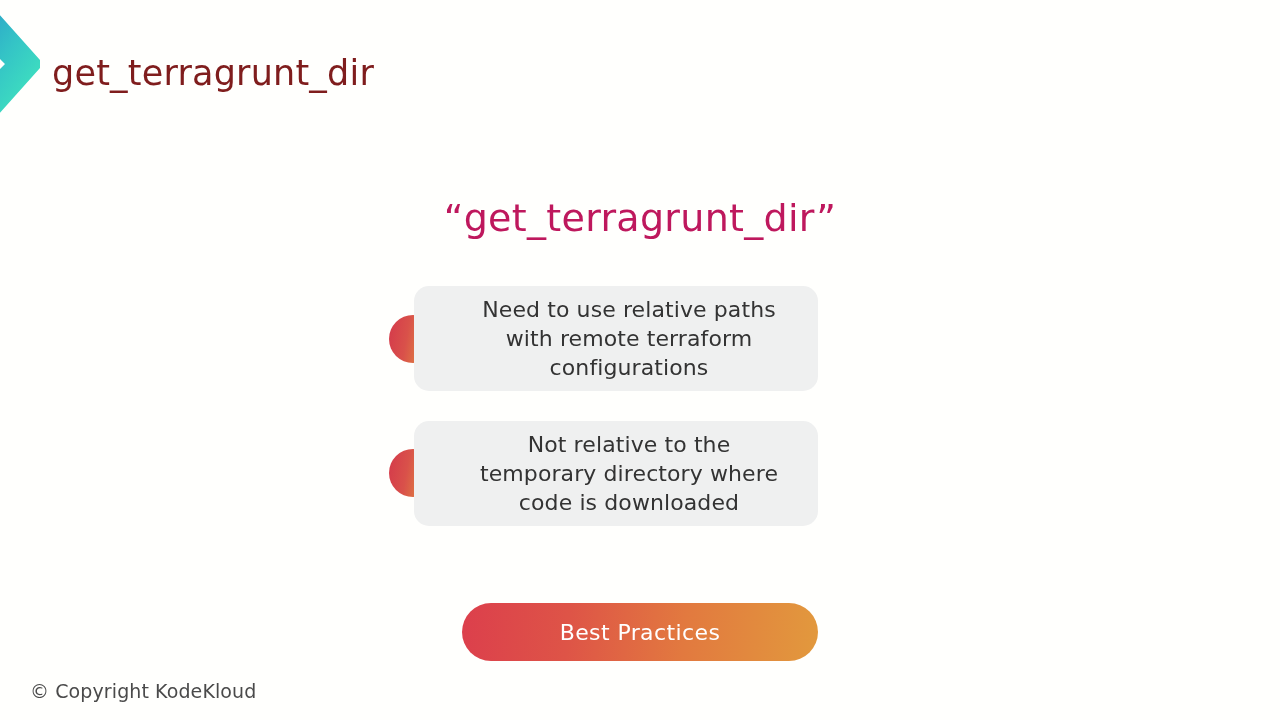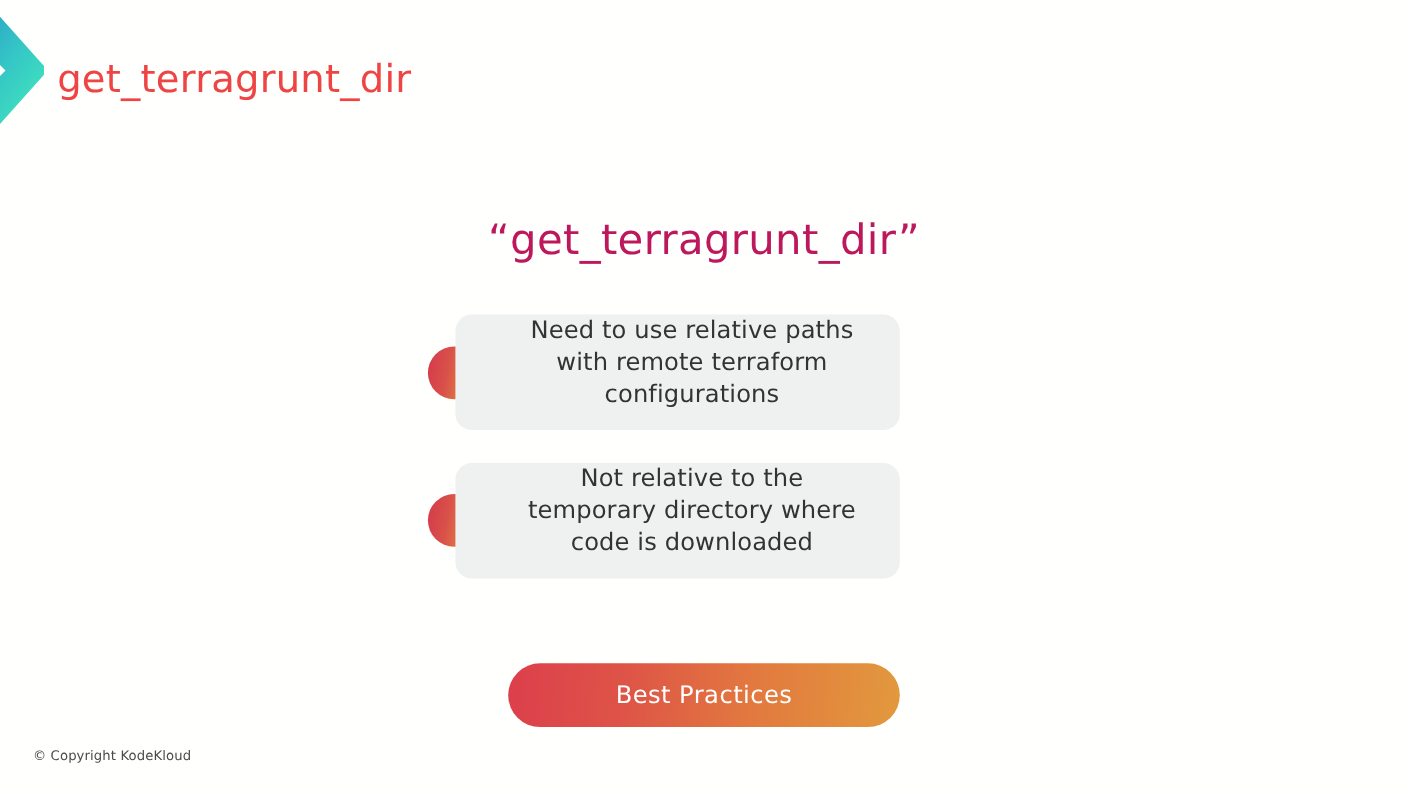--- a/index.html
+++ b/index.html
@@ -30,21 +30,21 @@
     width: 62px;
     height: 102px;
   }
   .page-title {
     position: absolute;
     left: 52px;
     top: 53px;
     font-size: 35px;
     font-weight: 400;
     letter-spacing: 0.2px;
-    color: #ef4444;
+    color: #7f1d1d;
     white-space: nowrap;
   }
 
   
   .subtitle {
     position: absolute;
     top: 196px;
     left: 0;
     width: 1280px;
     text-align: center;
@@ -56,21 +56,21 @@
 
   
   .card {
     position: absolute;
     left: 414px;
     width: 404px;
     background: #eff0f0;
     border-radius: 15px;
     box-sizing: border-box;
     display: flex;
-    align-items: flex-start;
+    align-items: center;
     justify-content: center;
   }
   .card-1 { top: 286px; height: 105px; }
   .card-2 { top: 421px; height: 105px; }
 
   .card-text {
     font-size: 22px;
     line-height: 29px;
     color: #333333;
     text-align: center;
@@ -105,21 +105,21 @@
     letter-spacing: 0.4px;
     cursor: pointer;
     padding: 0;
   }
 
   
   .footer-copyright {
     position: absolute;
     left: 30px;
     top: 680px;
-    font-size: 12px;
+    font-size: 19px;
     color: #4a4a4a;
     letter-spacing: 0.1px;
   }
 </style>
 </head>
 <body>
 
 <div class="header">
   <span class="brand-chevron">
     <svg width="62" height="102" viewBox="0 0 62 102" xmlns="http://www.w3.org/2000/svg">

